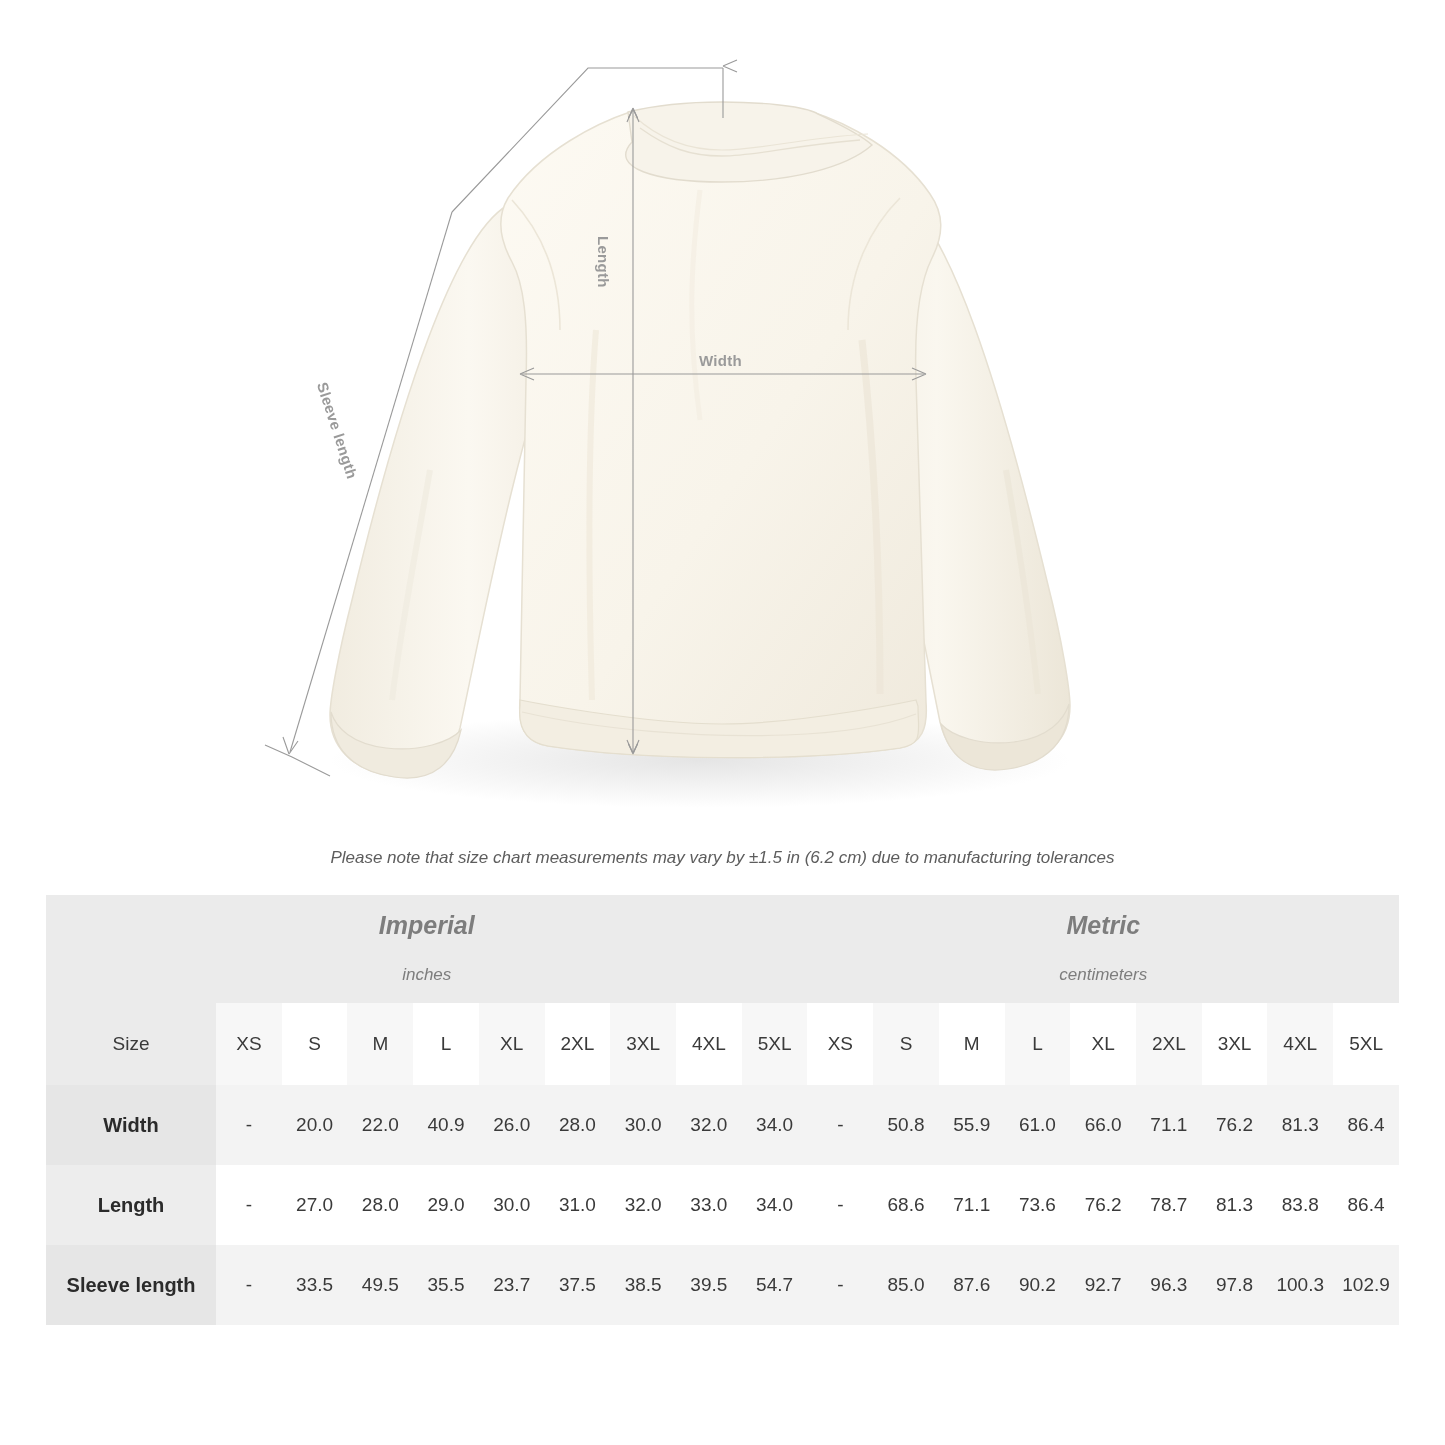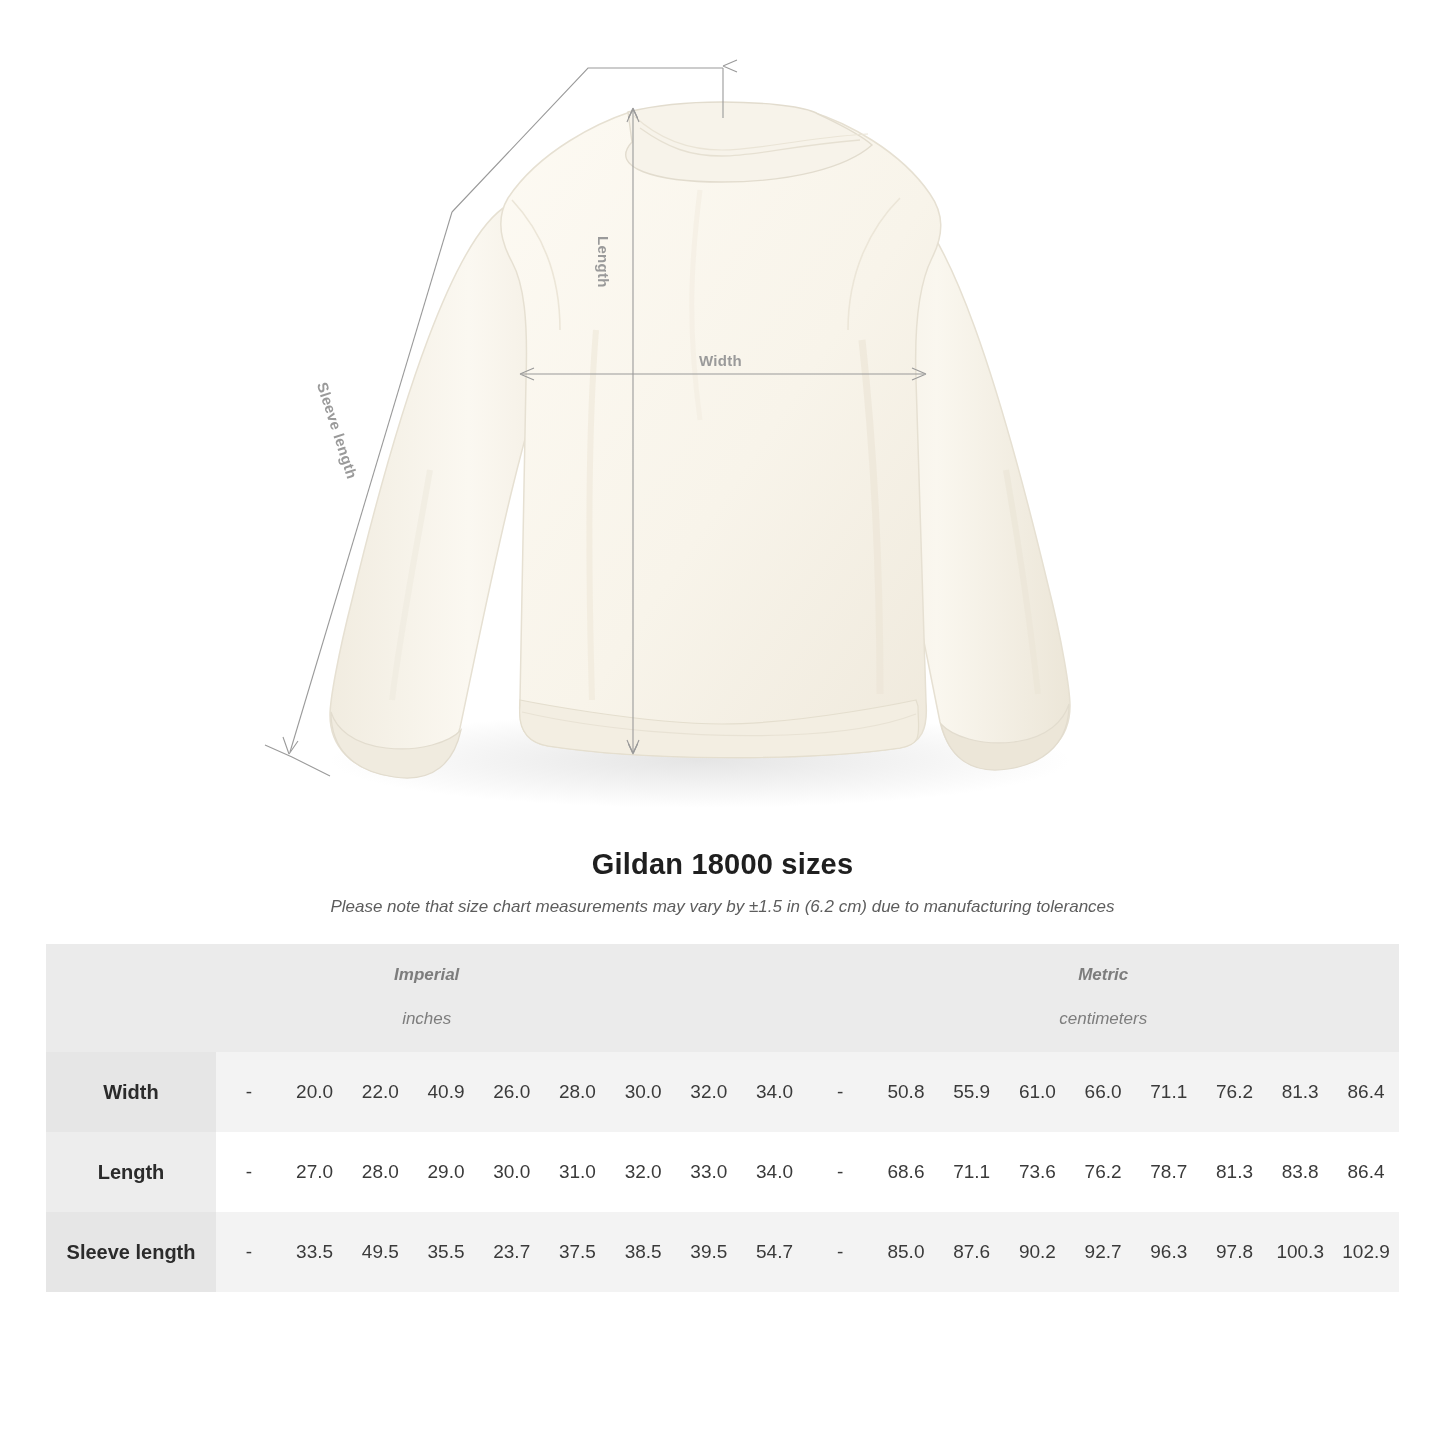--- a/index.html
+++ b/index.html
@@ -98,21 +98,21 @@
     font-size: 19px;
     color: #3a3a3a;
     font-weight: normal;
     padding: 0;
   }
   .unit-row td {
     background: #ebebeb;
     height: 108px;
   }
   .unit-name {
-    font-size: 17px;
+    font-size: 25px;
     font-style: italic;
     font-weight: bold;
     color: #7d7d7d;
     line-height: 1.25;
   }
   .unit-sub {
     font-size: 17px;
     font-style: italic;
     color: #7d7d7d;
     line-height: 1.6;
@@ -253,21 +253,20 @@
         <polyline points="265,745 292,757 330,776" fill="none" stroke="#9a9a9a" stroke-width="1.1"></polyline>
       </svg>
 
       <div class="anno-label anno-length">Length</div>
       <div class="anno-label anno-width">Width</div>
       <div class="anno-label anno-sleeve">Sleeve length</div>
     </div>
   </div>
 
   <div class="title-block">
-    <div class="chart-title">Gildan 18000 sizes</div>
     <div class="chart-note">Please note that size chart measurements may vary by ±1.5 in (6.2 cm) due to manufacturing tolerances</div>
   </div>
 
   <div class="table-wrap">
     <table class="size-table">
       <colgroup>
         <col class="col-label">
         <col class="col-v">
           <col class="col-v">
           <col class="col-v">
@@ -292,20 +291,41 @@
           <td colspan="10">
             <div class="unit-name">Imperial</div>
             <div class="unit-sub">inches</div>
           </td>
           <td colspan="9">
             <div class="unit-name">Metric</div>
             <div class="unit-sub">centimeters</div>
           </td>
         </tr>
 
+        <tr class="head-row">
+          <td class="rowhead">Size</td>
+          <td class="sizecell">XS</td>
+          <td class="sizecell alt">S</td>
+          <td class="sizecell">M</td>
+          <td class="sizecell alt">L</td>
+          <td class="sizecell">XL</td>
+          <td class="sizecell alt">2XL</td>
+          <td class="sizecell">3XL</td>
+          <td class="sizecell alt">4XL</td>
+          <td class="sizecell">5XL</td>
+          <td class="sizecell alt">XS</td>
+          <td class="sizecell">S</td>
+          <td class="sizecell alt">M</td>
+          <td class="sizecell">L</td>
+          <td class="sizecell alt">XL</td>
+          <td class="sizecell">2XL</td>
+          <td class="sizecell alt">3XL</td>
+          <td class="sizecell">4XL</td>
+          <td class="sizecell alt">5XL</td>
+        </tr>
 
         <tr class="data-row odd">
           <td class="rowhead">Width</td>
           <td class="val">-</td>
           <td class="val">20.0</td>
           <td class="val">22.0</td>
           <td class="val">40.9</td>
           <td class="val">26.0</td>
           <td class="val">28.0</td>
           <td class="val">30.0</td>

